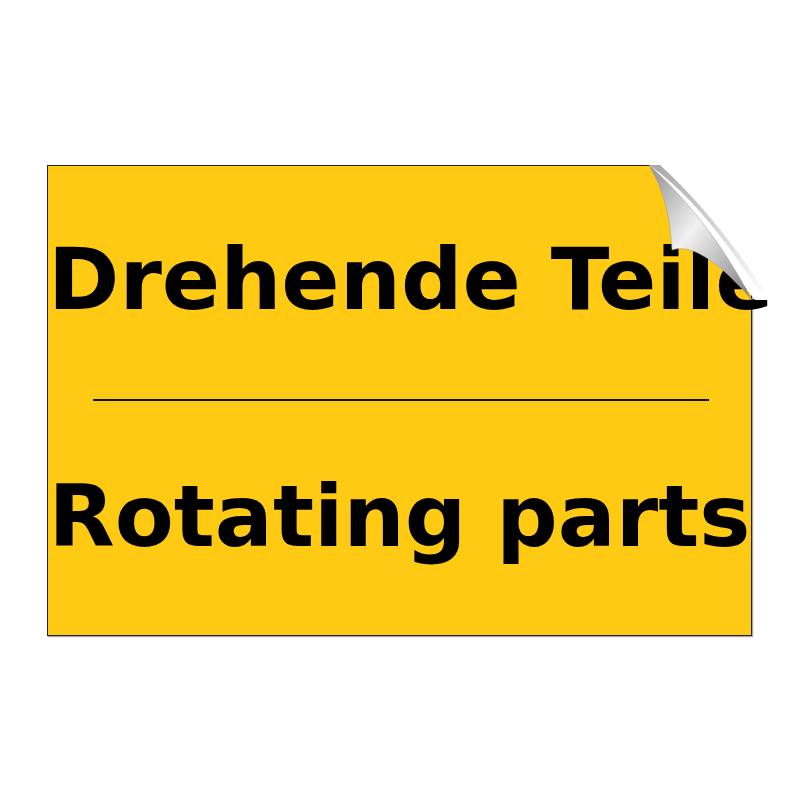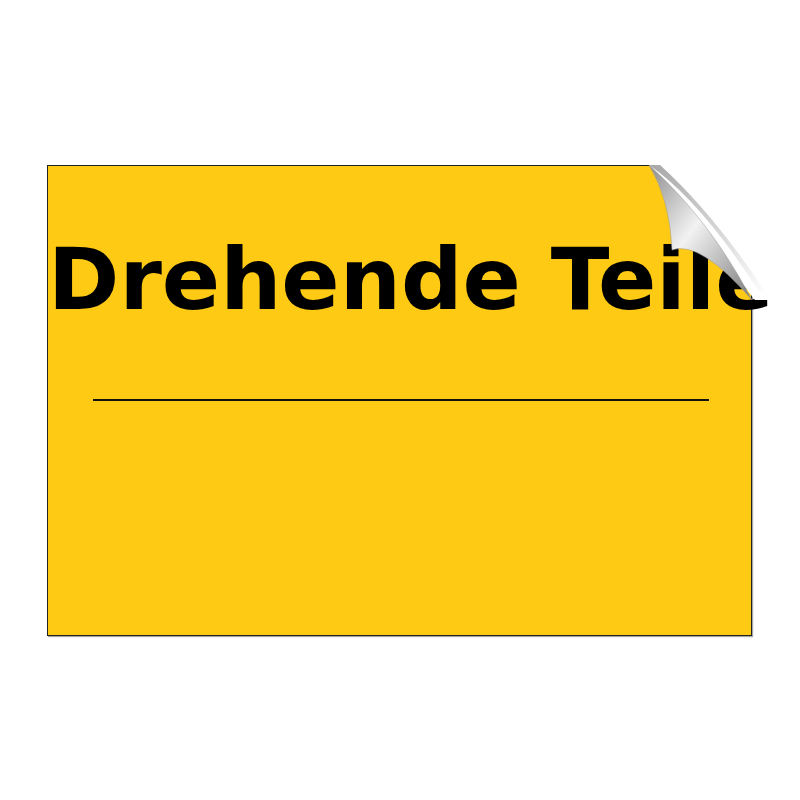--- a/index.html
+++ b/index.html
@@ -30,20 +30,21 @@
   .curl {
     position: absolute; left: 640px; top: 160px; width: 140px; height: 140px;
   }
 </style>
 </head>
 <body>
 
 <div class="sign">
   <div class="line1">Drehende Teile</div>
   <div class="divider"></div>
+  <div class="line2">Rotating parts</div>
 </div>
 
 <svg class="curl" viewBox="0 0 140 140">
   <defs>
     <linearGradient id="curlg" x1="0" y1="0" x2="1" y2="1">
       <stop offset="0" stop-color="#8c8c8c"></stop>
       <stop offset="0.45" stop-color="#f2f2f2"></stop>
       <stop offset="0.7" stop-color="#bdbdbd"></stop>
       <stop offset="1" stop-color="#7a7a7a"></stop>
     </linearGradient>

